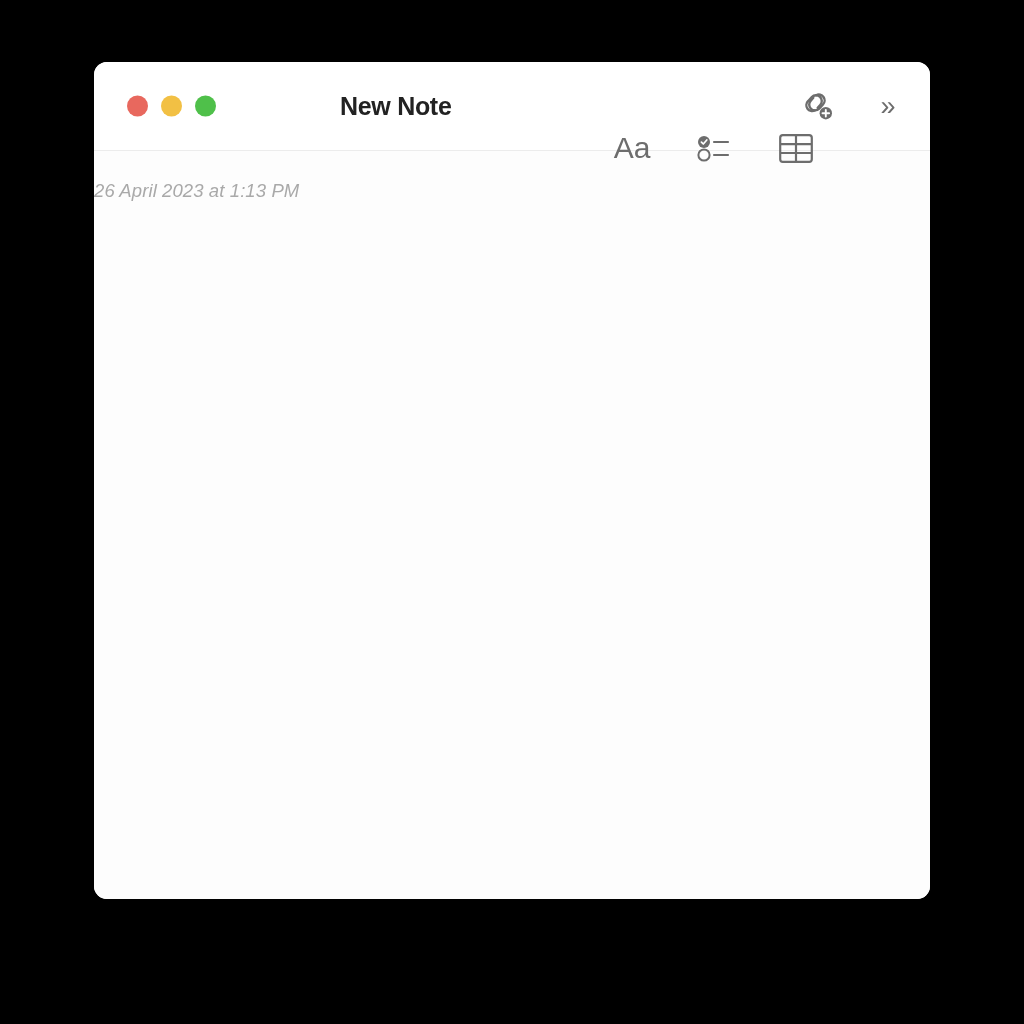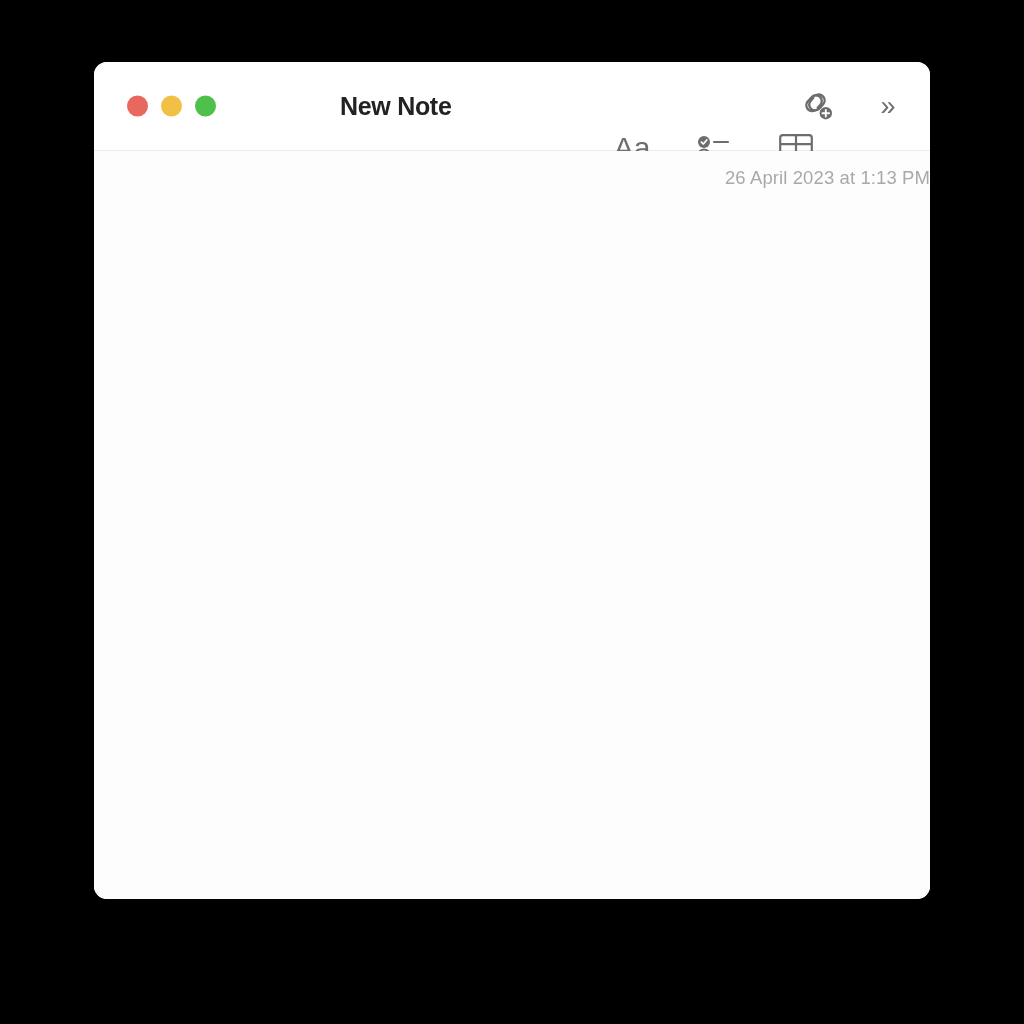--- a/index.html
+++ b/index.html
@@ -22,20 +22,21 @@
     left: 94px;
     top: 62px;
     width: 836px;
     height: 837px;
     background: #fdfdfd;
     border-radius: 13px;
     overflow: hidden;
     display: flex;
     flex-direction: column;
     box-shadow: 0 1px 3px rgba(0,0,0,0.18);
+    gap: 13px;
   }
 
   
   #titlebar {
     position: relative;
     height: 88px;
     flex: 0 0 88px;
     background: #ffffff;
     border-bottom: 1px solid #ececec;
     display: flex;
@@ -124,25 +125,26 @@
   
   #note-body {
     flex: 1 1 auto;
     background: #fdfdfd;
     position: relative;
     overflow: hidden;
   }
   #note-date {
     margin: 0;
     padding-top: 16px;
-    text-align: right;
+    text-align: left;
     font-size: 18.5px;
     color: #a9a9a9;
     letter-spacing: 0.1px;
     white-space: nowrap;
+    font-style: italic;
   }
   #note-editor {
     width: 100%;
     min-height: 600px;
     padding: 18px 48px 0 48px;
     box-sizing: border-box;
     font-size: 18px;
     color: #1d1d1f;
     white-space: pre-wrap;
     outline: none;

